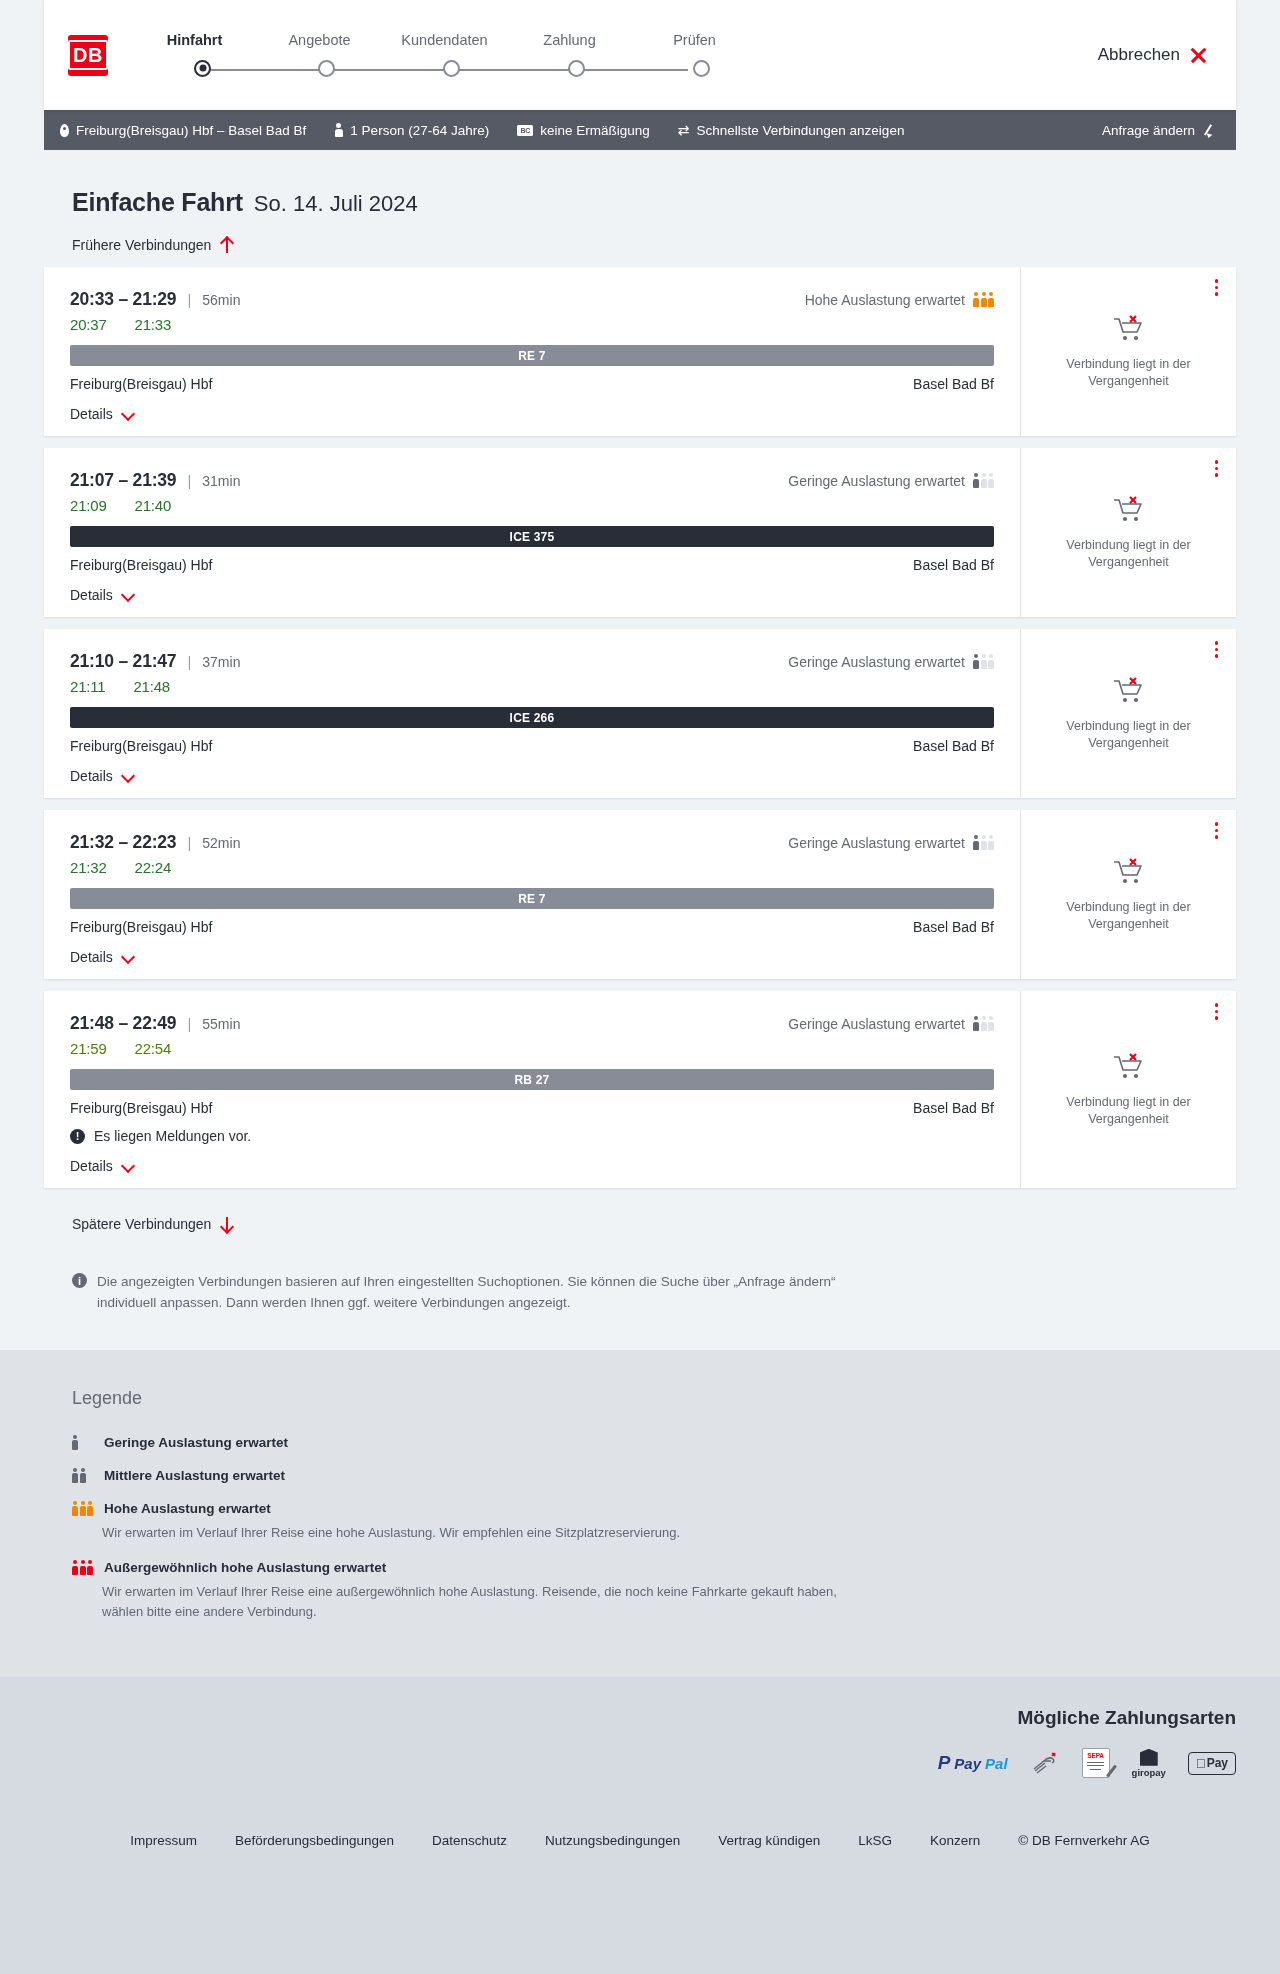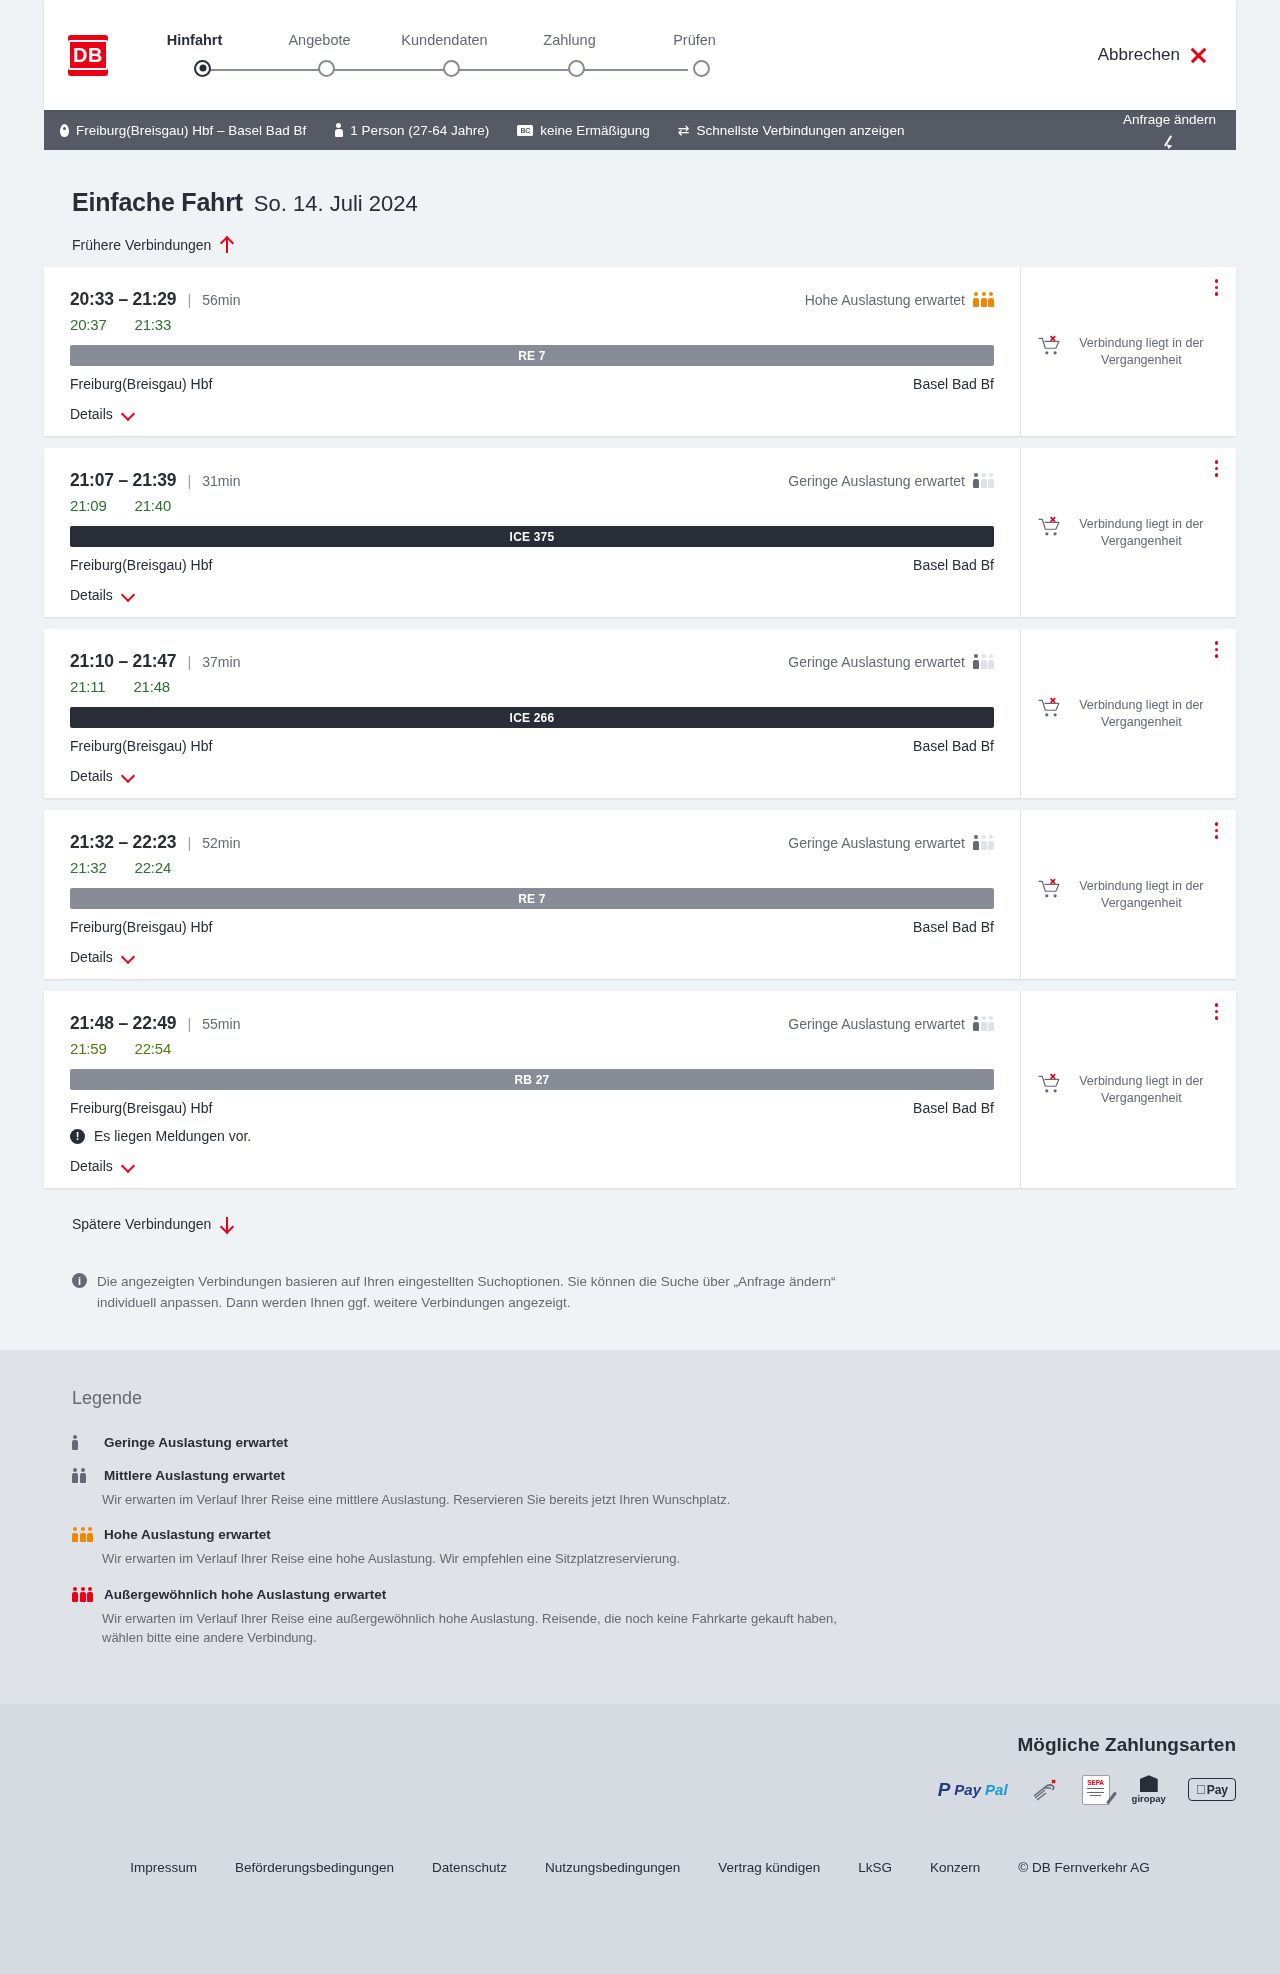--- a/index.html
+++ b/index.html
@@ -99,21 +99,21 @@
     margin: 0 44px;
     background: #555a64;
     color: #ffffff;
     height: 40px;
     display: flex;
     align-items: center;
     padding: 0 20px 0 16px;
     font-size: 13.5px;
   }
   .sum-item { display: flex; align-items: center; gap: 7px; margin-right: 28px; white-space: nowrap; }
-  .sum-item.last { margin-left: auto; margin-right: 0; gap: 8px; cursor: pointer; flex-direction: column; }
+  .sum-item.last { margin-left: auto; margin-right: 0; gap: 8px; cursor: pointer; }
   .ico { display:inline-block; flex:none; }
   .ico-pin { width: 9px; height: 13px; background:#fff; border-radius:50% 50% 50% 50%/60% 60% 40% 40%; position:relative; }
   .ico-pin::after { content:""; position:absolute; left:2.7px; top:3px; width:3.5px; height:3.5px; border-radius:50%; background:#555a64; }
   .ico-person { width:9px; height:14px; position:relative; }
   .ico-person::before { content:""; position:absolute; left:2px; top:0; width:5px; height:5px; border-radius:50%; background:#fff; }
   .ico-person::after { content:""; position:absolute; left:0.5px; top:6px; width:8px; height:8px; border-radius:3px 3px 1px 1px; background:#fff; }
   .ico-bc { width:16px; height:11px; background:#fff; color:#555a64; font-size:7px; font-weight:700; display:flex; align-items:center; justify-content:center; border-radius:1.5px; letter-spacing:-.3px;}
   .ico-swap { font-size: 14px; line-height: 1; }
   .ico-pencil { width:13px; height:13px; position:relative; }
   .ico-pencil::before{content:"";position:absolute;left:4px;top:0;width:2.4px;height:12px;background:#fff;transform:rotate(32deg);}
@@ -198,21 +198,21 @@
   .chev-down::before {
     content:""; position:absolute; left:1px; top:1px; width:8px; height:8px;
     border-right:2.2px solid #ec0016; border-bottom:2.2px solid #ec0016;
     transform: rotate(45deg);
   }
 
   .conn-side {
     flex: 0 0 216px;
     border-left: 1px solid #e3e7ea;
     position: relative;
-    display: flex; flex-direction: row; align-items: center; justify-content: center;
+    display: flex; flex-direction: column; align-items: center; justify-content: center;
     padding: 20px 16px;
   }
   .kebab { position: absolute; top: 12px; right: 18px; display:flex; flex-direction:column; gap:3px; cursor:pointer; }
   .kebab i { width: 3.5px; height: 3.5px; background: #ec0016; border-radius: 50%; display:block; }
   .cart-icon { margin-bottom: 12px; }
   .side-text { font-size: 12.5px; color: #646973; text-align: center; line-height: 1.35; }
 
   
   .hint { display: flex; gap: 10px; margin: 26px 0 0 28px; max-width: 790px; }
   .ico-info {
@@ -672,21 +672,20 @@
                   <span class="h"></span>
                   <span class="b"></span>
                 </span>
                 <span class="util-fig f3">
                   <span class="h"></span>
                   <span class="b"></span>
                 </span>
               </span>
               <b>Mittlere Auslastung erwartet</b>
             </div>
-            <div class="legend-desc">Wir erwarten im Verlauf Ihrer Reise eine mittlere Auslastung. Reservieren Sie bereits jetzt Ihren Wunschplatz.</div>
           </div>
           <div class="legend-item">
             <div class="legend-head">
               <span class="util-ico util-high">
                 <span class="util-fig f1">
                   <span class="h"></span>
                   <span class="b"></span>
                 </span>
                 <span class="util-fig f2">
                   <span class="h"></span>

